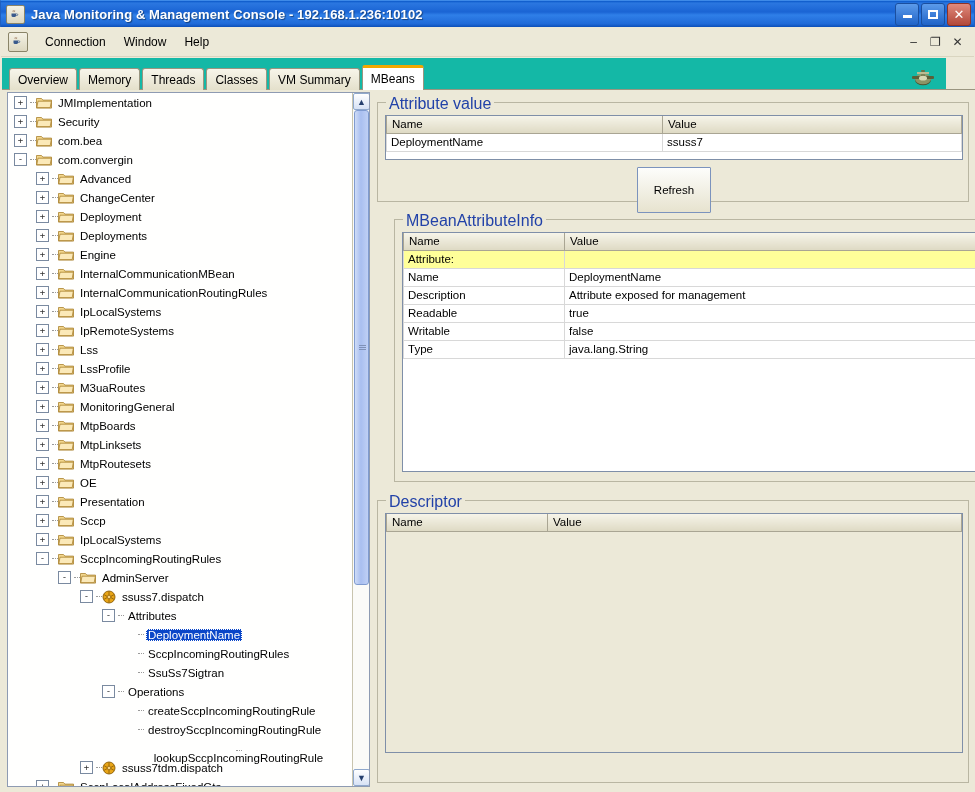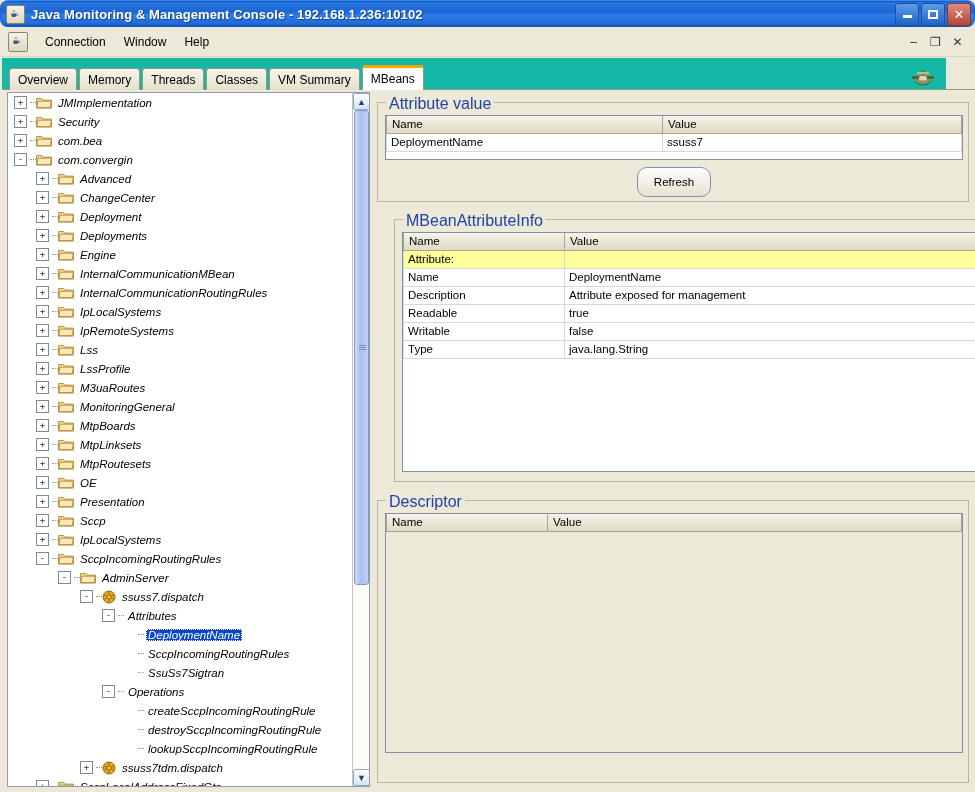--- a/index.html
+++ b/index.html
@@ -7,21 +7,21 @@
        font-family:"Liberation Sans","DejaVu Sans",sans-serif;font-size:11px;color:#000;}
 
   
   .window{position:absolute;left:0;top:0;width:975px;height:792px;
           background:#ece9d8;box-sizing:border-box;}
 
   
   .titlebar{position:absolute;left:0;top:0;width:975px;height:27px;
             background:linear-gradient(to bottom,#0a58c8 0%,#2b77e0 8%,#1a64d4 42%,#2f7fe8 54%,#1f6ad8 88%,#0c4fb8 100%);
             display:flex;align-items:center;box-sizing:border-box;
-            border-top:1px solid #3e8ae8;border-left:1px solid #2060c0;border-right:1px solid #2060c0;border-radius:8px;}
+            border-top:1px solid #3e8ae8;border-left:1px solid #2060c0;border-right:1px solid #2060c0;}
   .tb-icon{width:17px;height:17px;margin-left:5px;margin-right:6px;border-radius:2px;
            background:linear-gradient(to bottom,#f4f2e6,#ddd8c0);border:1px solid #8a8468;
            position:relative;flex:0 0 auto;}
   .cup{position:absolute;left:3px;top:3px;width:9px;height:9px;}
   .tb-title{color:#fff;font-size:13px;font-weight:bold;letter-spacing:.1px;
             text-shadow:1px 1px 1px rgba(0,0,0,.45);white-space:nowrap;}
   .tb-btns{margin-left:auto;display:flex;align-items:center;padding-right:3px;gap:2px;}
   .tb-btn{width:22px;height:21px;border-radius:3px;border:1px solid #1b4f9e;
           display:flex;align-items:center;justify-content:center;
           background:linear-gradient(to bottom,#5c9bea,#1f63c8);position:relative;}
@@ -65,21 +65,21 @@
              background:#fffffe;}
   .tnode{height:19px;display:flex;align-items:center;white-space:nowrap;font-size:11.5px;
          position:relative;}
   .tog{width:11px;height:11px;border:1px solid #7a8aa0;background:#fff;
        display:inline-flex;align-items:center;justify-content:center;
        font-size:9px;line-height:1;color:#333;flex:0 0 auto;margin-right:3px;font-family:"DejaVu Sans Mono",monospace;}
   .tog.blank{border:none;background:transparent;}
   .dash{width:6px;height:1px;border-top:1px dotted #9a9a9a;flex:0 0 auto;}
   .folder{width:16px;height:13px;flex:0 0 auto;margin-right:4px;position:relative;}
   .bean{width:14px;height:14px;flex:0 0 auto;margin-right:4px;}
-  .tlabel{padding:0 2px;font-style:italic;}
+  .tlabel{padding:0 2px;}
   .tnode.sel .tlabel{background:#0a46c8;color:#fff;outline:1px dotted #fff;outline-offset:-1px;}
 
   
   .vscroll{position:absolute;right:0;top:0;width:17px;height:100%;
            background:#fff;border-left:1px solid #c8c4ae;box-sizing:border-box;}
   .sb-btn{width:17px;height:17px;box-sizing:border-box;
           background:linear-gradient(to bottom,#ffffff,#d7e2f5);
           border:1px solid #8fa8cc;border-radius:2px;
           display:flex;align-items:center;justify-content:center;color:#26406e;font-size:9px;}
   .sb-up{position:absolute;top:0;left:0;}
@@ -105,21 +105,21 @@
               text-align:left;font-weight:normal;padding:2px 5px;height:17px;box-sizing:border-box;}
   table.jt th:first-child{border-left:1px solid #a9a593;}
   table.jt td{background:#fff;border:1px solid #d8d8d8;border-left:none;border-top:none;
               padding:1px 4px;height:18px;box-sizing:border-box;overflow:hidden;
               white-space:nowrap;text-overflow:ellipsis;}
   table.jt td:first-child{border-left:1px solid #d8d8d8;}
   tr.hl td{background:#ffff99;}
 
   .tblwrap{position:absolute;background:#fff;border:1px solid #7f8fa8;box-sizing:border-box;overflow:hidden;}
 
-  .btn{border:1px solid #7b93bd;border-radius:10px;padding:8px 16px;font-size:11.5px;
+  .btn{border:1px solid #7b93bd;border-radius:1px;padding:16px 16px;font-size:11.5px;
        background:linear-gradient(to bottom,#fdfdfb,#e7e3cf);color:#000;box-sizing:border-box;}
 </style>
 </head>
 <body>
 
 <div class="window">
 
   <div class="titlebar">
     <div class="tb-icon">
       <svg class="cup" viewBox="0 0 12 12">
@@ -463,21 +463,21 @@
             <span class="dash"></span>
             <span style="width:2px;flex:0 0 auto"></span>
             <span class="tlabel">createSccpIncomingRoutingRule</span>
           </div>
           <div class="tnode" style="padding-left: 116px;">
             <span class="tog blank"></span>
             <span class="dash"></span>
             <span style="width:2px;flex:0 0 auto"></span>
             <span class="tlabel">destroySccpIncomingRoutingRule</span>
           </div>
-          <div class="tnode" style="padding-left: 116px;">
+          <div class="tnode" style="padding-left: 116px; flex-direction: column;">
             <span class="tog blank"></span>
             <span class="dash"></span>
             <span style="width:2px;flex:0 0 auto"></span>
             <span class="tlabel">lookupSccpIncomingRoutingRule</span>
           </div>
           <div class="tnode" style="padding-left: 72px;">
             <span class="tog">+</span>
             <span class="dash"></span>
             <span class="bean"><svg viewBox="0 0 14 14" width="14" height="14">
                 <circle cx="7" cy="7" r="6" fill="#e8a517" stroke="#8a5c06" stroke-width="0.9"></circle>

